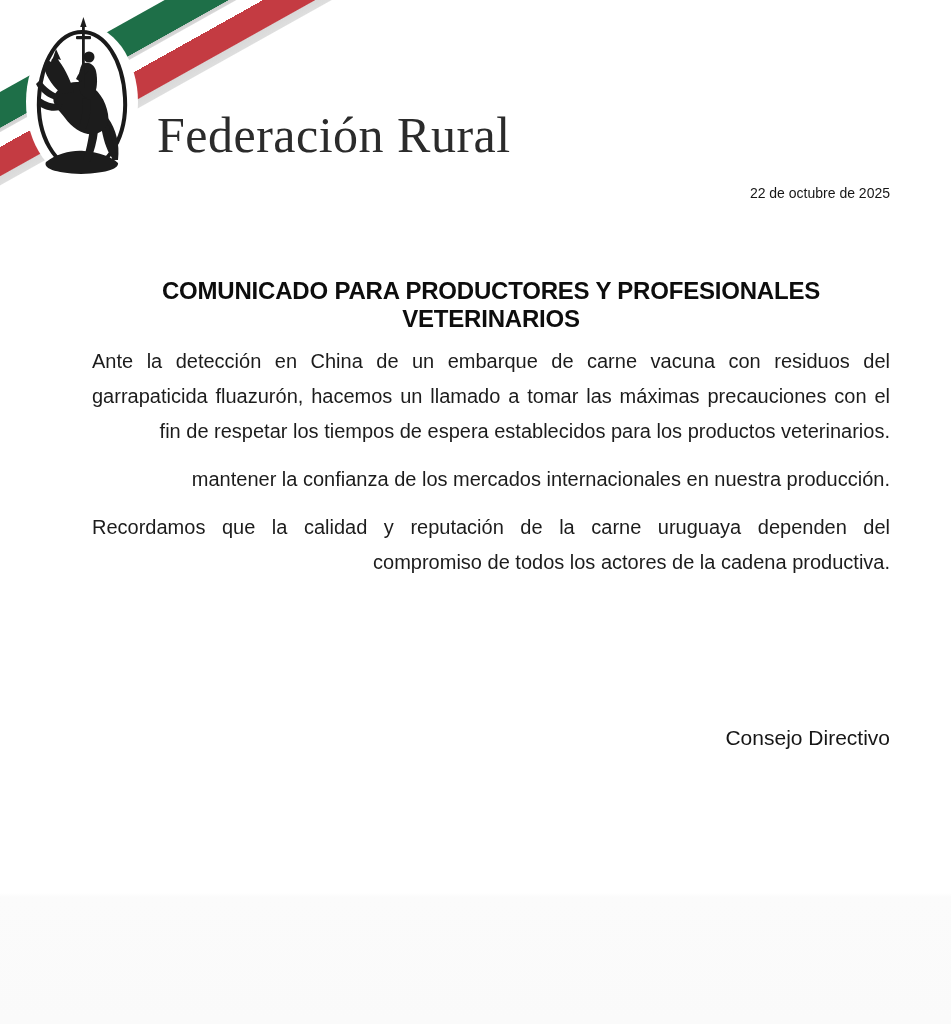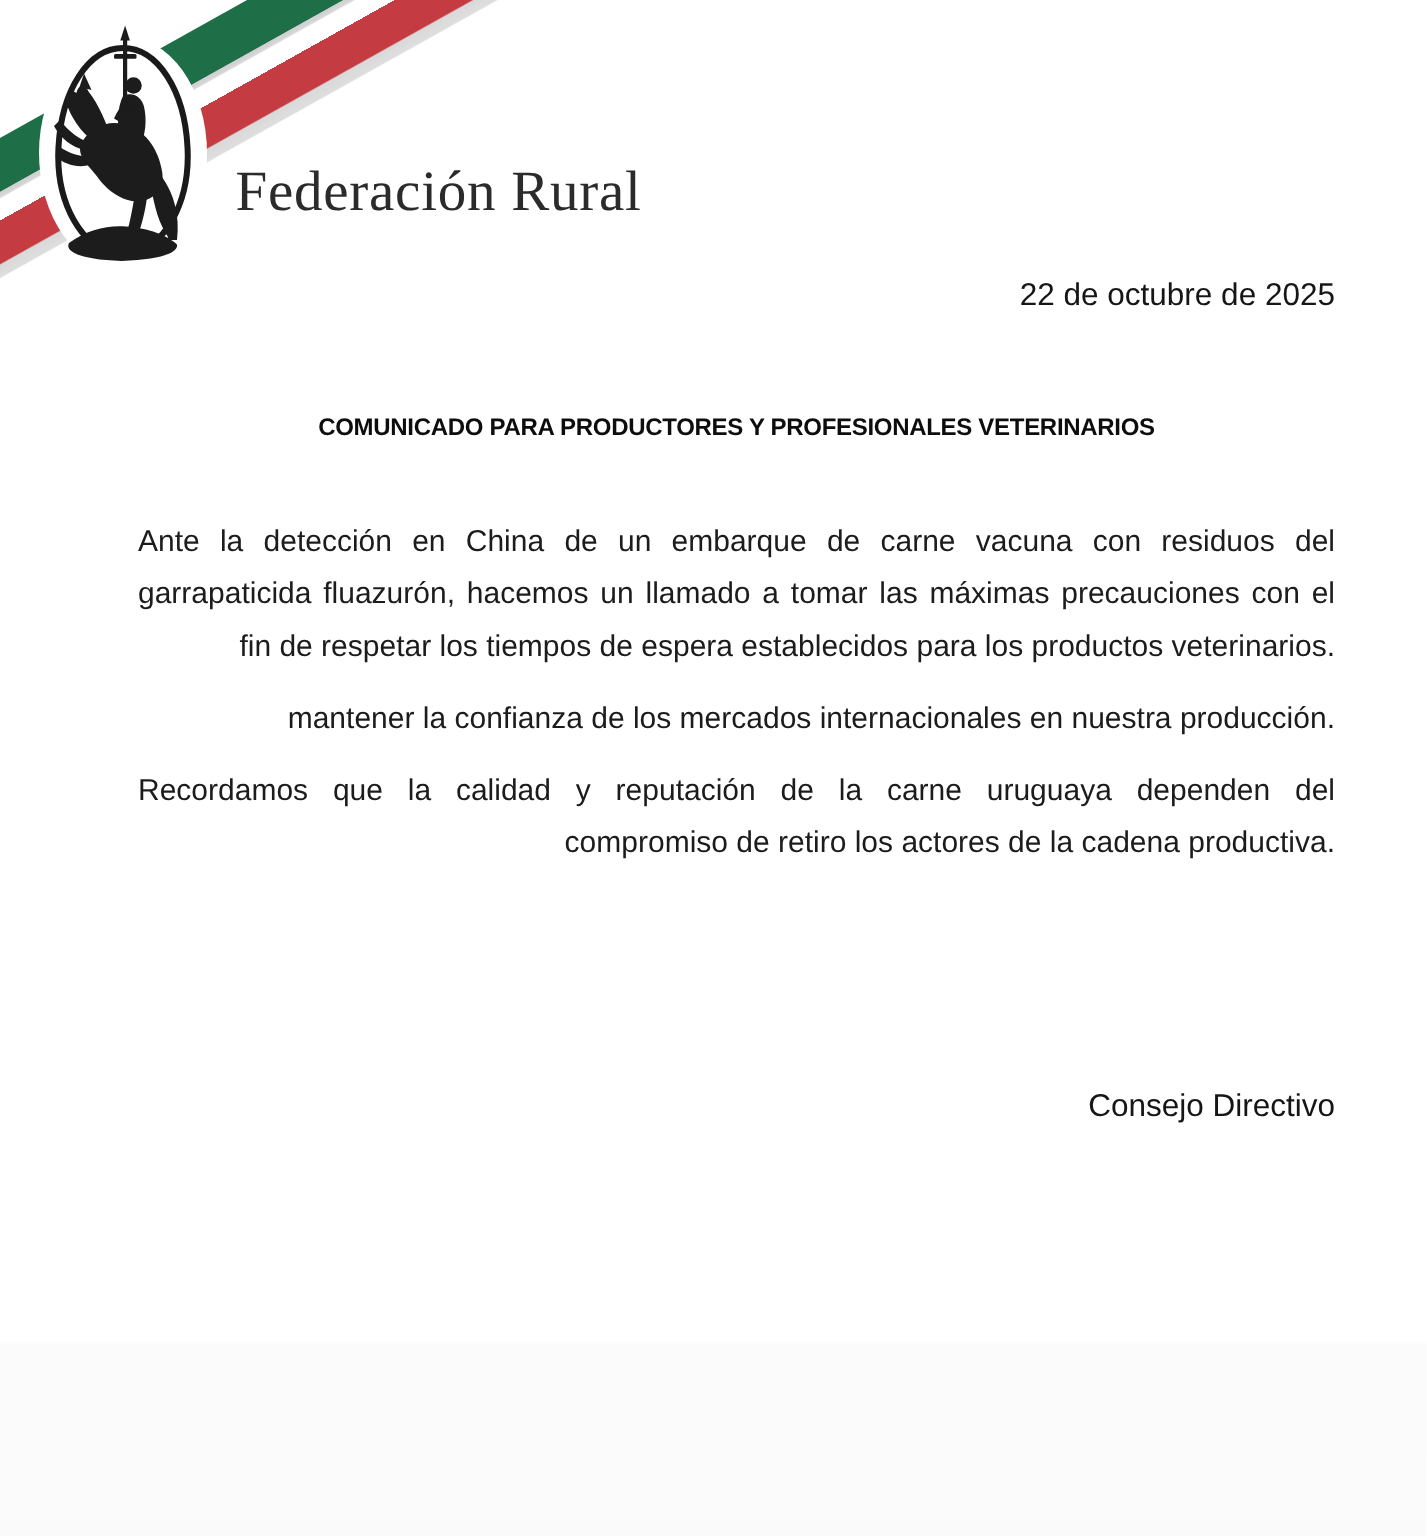--- a/index.html
+++ b/index.html
@@ -40,54 +40,54 @@
     height: 162px;
   }
   .logo-wrap svg { display: block; }
 
   
   .brand-name {
     position: absolute;
     left: 157px;
     top: 106px;
     font-family: "Liberation Serif", serif;
-    font-size: 38px;
+    font-size: 50px;
     letter-spacing: 0.5px;
     color: #2b2b2b;
     white-space: nowrap;
   }
   .brand-tagline {
     position: absolute;
     left: 159px;
     top: 152px;
     font-family: "Liberation Serif", serif;
     font-style: italic;
     font-weight: bold;
     font-size: 17px;
     color: #2e2e2e;
     white-space: nowrap;
   }
 
   .date-line {
     position: absolute;
     right: 61px;
     top: 185px;
-    font-size: 21px;
+    font-size: 14px;
     color: #161616;
     white-space: nowrap;
   }
 
   .letter-title {
     position: absolute;
     left: 92px;
     right: 61px;
     top: 277px;
     text-align: center;
     font-weight: bold;
-    font-size: 16px;
+    font-size: 24px;
     letter-spacing: -0.2px;
     color: #0d0d0d;
   }
 
   .letter-body {
     position: absolute;
     left: 92px;
     width: 798px;
     top: 344px;
     font-size: 20px;
@@ -159,19 +159,19 @@
     <p>
       <span class="jline" style="display:block">Ante la detección en China de un embarque de carne vacuna con residuos del</span>
       <span class="jline" style="display:block">garrapaticida fluazurón, hacemos un llamado a tomar las máximas precauciones con el</span>
       <span class="jlast" style="display:block">fin de respetar los tiempos de espera establecidos para los productos veterinarios.</span>
     </p>
     <p>
       <span class="jlast" style="display:block">mantener la confianza de los mercados internacionales en nuestra producción.</span>
     </p>
     <p>
       <span class="jline" style="display:block">Recordamos que la calidad y reputación de la carne uruguaya dependen del</span>
-      <span class="jlast" style="display:block">compromiso de retiro los actores de la cadena productiva.</span>
+      <span class="jlast" style="display:block">compromiso de todos los actores de la cadena productiva.</span>
     </p>
   </div>
 
   <div class="signature">Consejo Directivo</div>
 
 </div>
 
 </body></html>

